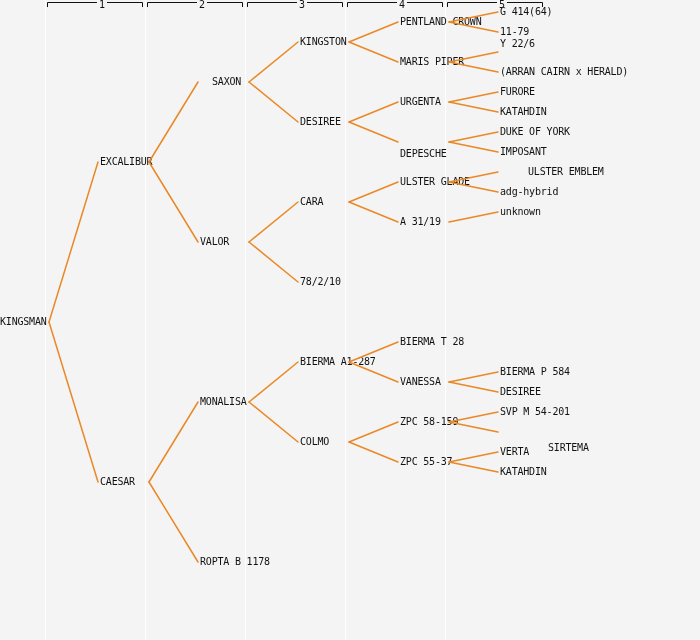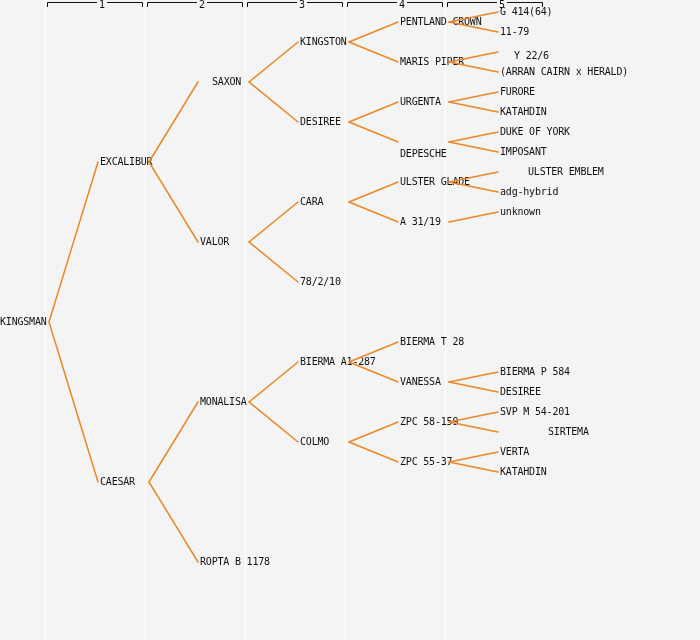--- a/index.html
+++ b/index.html
@@ -66,33 +66,33 @@
       <div class="node-label" style="left: 400px; top: 96px; color: rgb(17, 17, 17);">URGENTA</div>
       <div class="node-label" style="left: 400px; top: 136px; color: rgb(17, 17, 17); margin-top: 12px;">DEPESCHE</div>
       <div class="node-label" style="left: 400px; top: 176px; color: rgb(17, 17, 17);">ULSTER GLADE</div>
       <div class="node-label" style="left: 400px; top: 216px; color: rgb(17, 17, 17);">A 31/19</div>
       <div class="node-label" style="left: 400px; top: 336px; color: rgb(17, 17, 17);">BIERMA T 28</div>
       <div class="node-label" style="left: 400px; top: 376px; color: rgb(17, 17, 17);">VANESSA</div>
       <div class="node-label" style="left: 400px; top: 416px; color: rgb(17, 17, 17);">ZPC 58-159</div>
       <div class="node-label" style="left: 400px; top: 456px; color: rgb(17, 17, 17);">ZPC 55-37</div>
       <div class="node-label" style="left: 500px; top: 6px; color: rgb(17, 17, 17);">G 414(64)</div>
       <div class="node-label" style="left: 500px; top: 26px; color: rgb(17, 17, 17);">11-79</div>
-      <div class="node-label" style="left: 500px; top: 50px; color: rgb(17, 17, 17); margin-left: 14px;">Y 22/6</div>
+      <div class="node-label" style="left: 500px; top: 38px; color: rgb(17, 17, 17);">Y 22/6</div>
       <div class="node-label" style="left: 500px; top: 66px; color: rgb(17, 17, 17);">(ARRAN CAIRN x HERALD)</div>
       <div class="node-label" style="left: 500px; top: 86px; color: rgb(17, 17, 17);">FURORE</div>
       <div class="node-label" style="left: 500px; top: 106px; color: rgb(17, 17, 17);">KATAHDIN</div>
       <div class="node-label" style="left: 500px; top: 126px; color: rgb(17, 17, 17);">DUKE OF YORK</div>
       <div class="node-label" style="left: 500px; top: 146px; color: rgb(17, 17, 17);">IMPOSANT</div>
       <div class="node-label" style="left: 528px; top: 166px; color: rgb(17, 17, 17);">ULSTER EMBLEM</div>
       <div class="node-label" style="left: 500px; top: 186px; color: rgb(17, 17, 17);">adg-hybrid</div>
       <div class="node-label" style="left: 500px; top: 206px; color: rgb(17, 17, 17);">unknown</div>
       <div class="node-label" style="left: 500px; top: 366px; color: rgb(17, 17, 17);">BIERMA P 584</div>
       <div class="node-label" style="left: 500px; top: 386px; color: rgb(17, 17, 17);">DESIREE</div>
       <div class="node-label" style="left: 500px; top: 406px; color: rgb(17, 17, 17);">SVP M 54-201</div>
-      <div class="node-label" style="left: 500px; top: 426px; color: rgb(17, 17, 17); padding-left: 48px;">SIRTEMA</div>
+      <div class="node-label" style="left: 500px; top: 442px; color: rgb(17, 17, 17); padding-left: 48px;">SIRTEMA</div>
       <div class="node-label" style="left: 500px; top: 446px; color: rgb(17, 17, 17);">VERTA</div>
       <div class="node-label" style="left: 500px; top: 466px; color: rgb(17, 17, 17);">KATAHDIN</div>
     </div>
   <svg class="layer" id="edges-layer" width="700" height="640">
       <line x1="49" y1="322" x2="98" y2="162" stroke="#ea8826" stroke-width="1.5" stroke-linecap="round"></line>
       <line x1="49" y1="322" x2="98" y2="482" stroke="#ea8826" stroke-width="1.5" stroke-linecap="round"></line>
       <line x1="149" y1="162" x2="198" y2="82" stroke="#ea8826" stroke-width="1.5" stroke-linecap="round"></line>
       <line x1="149" y1="162" x2="198" y2="242" stroke="#ea8826" stroke-width="1.5" stroke-linecap="round"></line>
       <line x1="149" y1="482" x2="198" y2="402" stroke="#ea8826" stroke-width="1.5" stroke-linecap="round"></line>
       <line x1="149" y1="482" x2="198" y2="562" stroke="#ea8826" stroke-width="1.5" stroke-linecap="round"></line>

